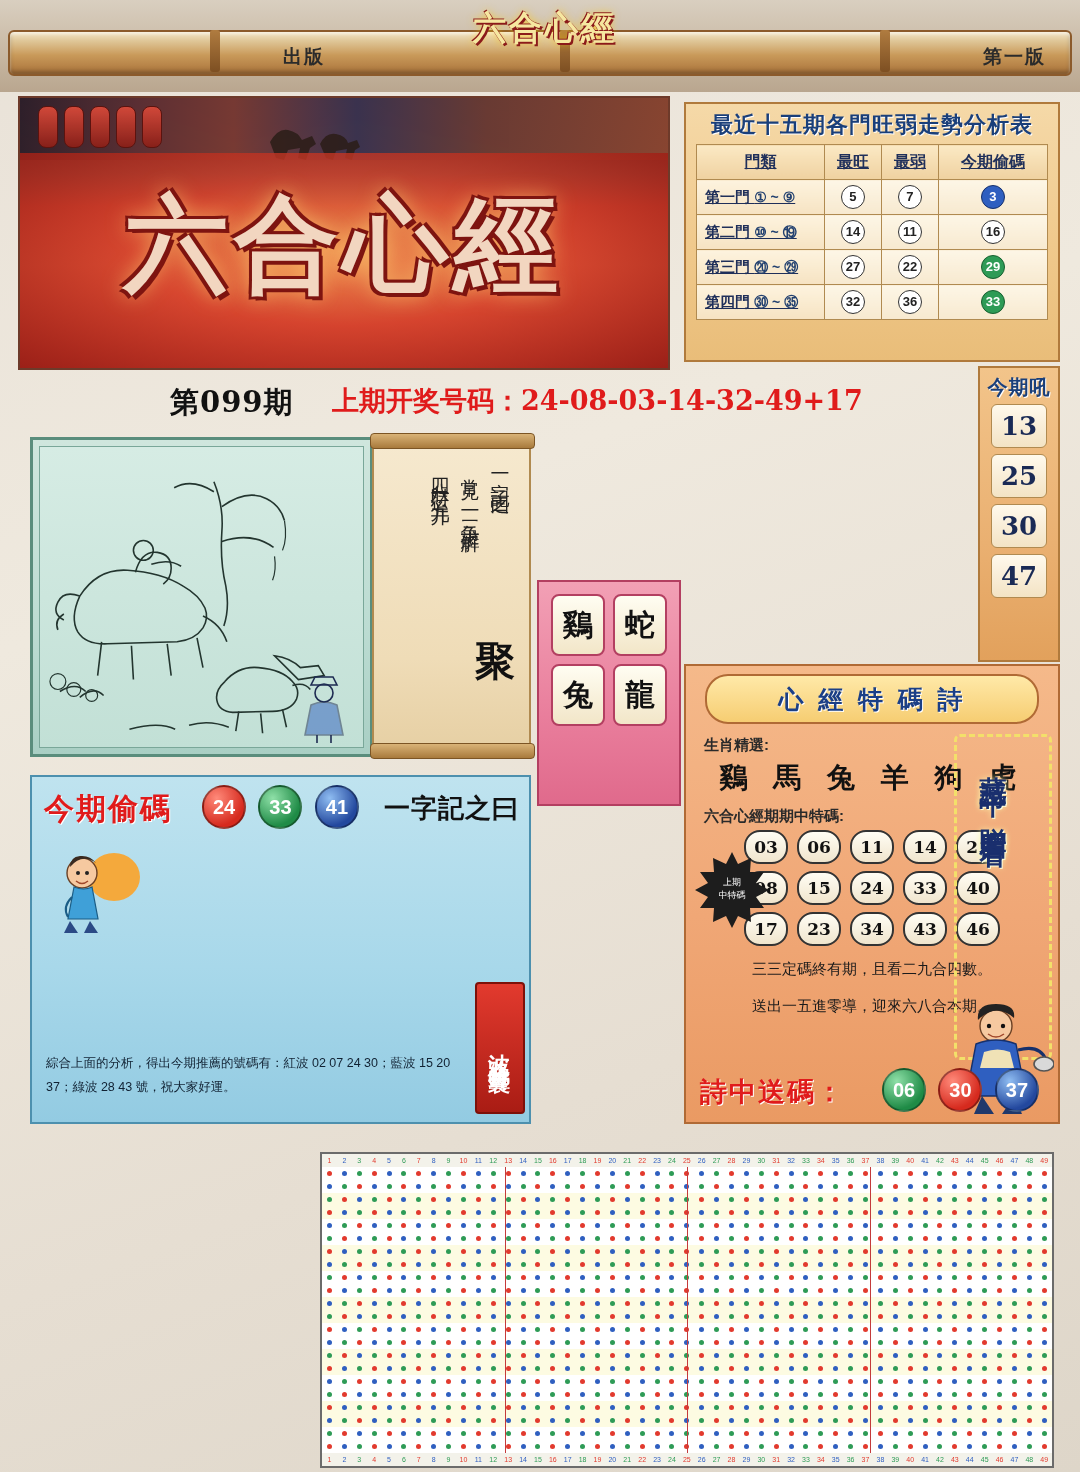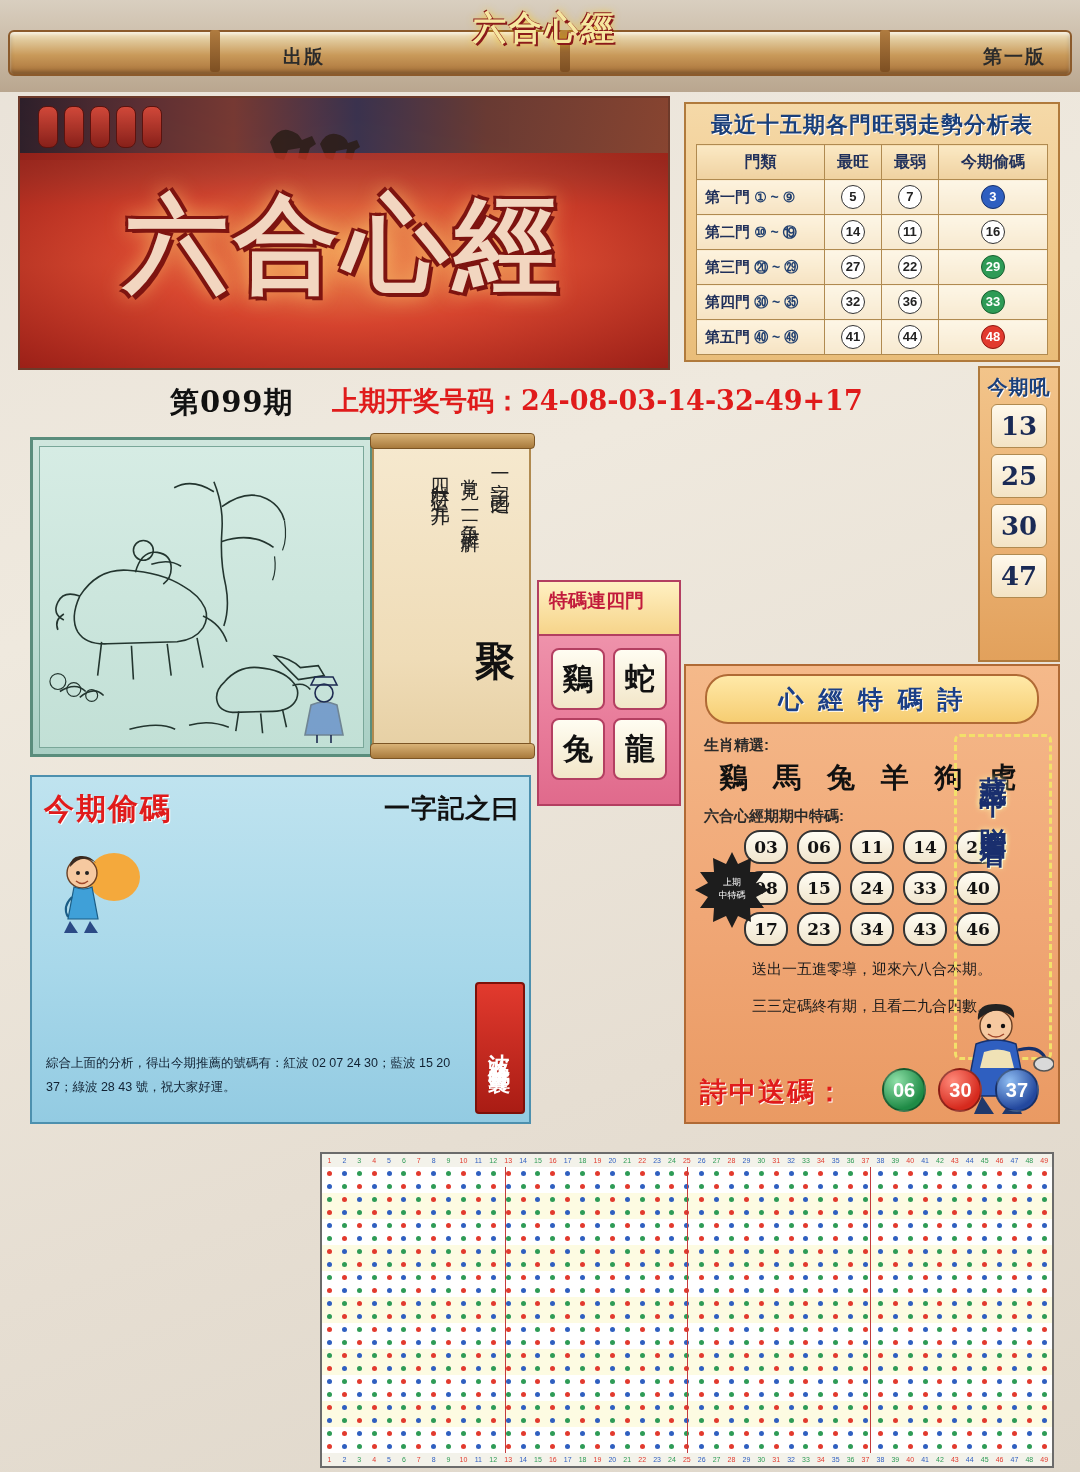--- a/index.html
+++ b/index.html
@@ -44,21 +44,21 @@
       0 0 22px rgba(255,220,120,.85);}
 
   
   .trend{position:absolute;left:684px;top:102px;width:372px;height:256px;
     background:linear-gradient(180deg,#f5d9a8 0%,#f0c98c 55%,#e9bd79 100%);
     border:2px solid #b07a3c;}
   .trend-title{height:40px;line-height:40px;text-align:center;
     font-family:"DejaVu Serif",serif;font-weight:bold;font-size:22px;color:#1a3f7a;letter-spacing:1px;
     text-shadow:1px 1px 0 #fff;}
   table.t{border-collapse:collapse;width:352px;margin:0 auto;}
-  table.t th,table.t td{border:1px solid #b08a50;height:32px;text-align:center;font-size:15px;color:#1f2f5a;}
+  table.t th,table.t td{border:1px solid #b08a50;height:32px;text-align:center;font-size:15px;color:#1f2f5a;text-decoration:underline;}
   table.t th{background:linear-gradient(180deg,#fbe9c4,#efd1a0);font-weight:bold;font-size:16px;}
   table.t td.lbl{background:linear-gradient(180deg,#fdf3de,#f6e3c2);font-weight:bold;width:118px;text-align:left;padding-left:8px;}
   table.t td{background:linear-gradient(180deg,#fdf6e6,#f7e9cf);}
   .ball{display:inline-block;width:22px;height:22px;line-height:22px;border-radius:50%;
     font-size:13px;font-weight:bold;text-align:center;vertical-align:middle;border:1px solid #333;}
   .b-w{background:#fff;color:#222;}
   .b-r{background:#e23a2e;color:#fff;border-color:#8d1710;}
   .b-b{background:#2f5fc0;color:#fff;border-color:#16306b;}
   .b-g{background:#2e9b56;color:#fff;border-color:#176030;}
   .rng{font-size:14px;color:#22406f;}
@@ -246,26 +246,20 @@
         <td><span class="ball b-w">27</span></td>
         <td><span class="ball b-w">22</span></td>
         <td><span class="ball b-g">29</span></td>
       </tr>
       <tr>
         <td class="lbl"><span>第四門</span> <span class="rng">㉚ ~ ㉟</span></td>
         <td><span class="ball b-w">32</span></td>
         <td><span class="ball b-w">36</span></td>
         <td><span class="ball b-g">33</span></td>
       </tr>
-      <tr>
-        <td class="lbl"><span>第五門</span> <span class="rng">㊵ ~ ㊾</span></td>
-        <td><span class="ball b-w">41</span></td>
-        <td><span class="ball b-w">44</span></td>
-        <td><span class="ball b-r">48</span></td>
-      </tr>
     </tbody>
       </table>
   </div>
 
   <div class="issue">第099期</div>
   <div class="lastdraw">上期开奖号码：24-08-03-14-32-49+17</div>
 
   <div class="pic">
     <div class="pic-inner">
       <svg class="sketch" viewBox="0 0 325 302">
@@ -327,20 +321,25 @@
     <div class="roar-t">今期吼</div>
     <div class="roar-n">13</div>
     <div class="roar-n">25</div>
     <div class="roar-n">30</div>
     <div class="roar-n">47</div>
   </div>
 
   <div class="steal">
     <div class="steal-head">
       <div class="steal-title">今期偷碼</div>
+      <div class="steal-balls">
+        <span class="eball e-r">24</span>
+        <span class="eball e-g">33</span>
+        <span class="eball e-b">41</span>
+      </div>
       <div class="steal-sub">一字記之曰</div>
     </div>
     <svg class="kid" viewBox="0 0 120 95">
       <ellipse cx="68" cy="38" rx="26" ry="24" fill="#f4a93c"></ellipse>
       <circle cx="36" cy="34" r="15" fill="#f6c9a0" stroke="#6a4024" stroke-width="1.4"></circle>
       <path d="M24 28 q12 -14 26 -4 q-6 -8 -16 -7 q-10 1 -10 11z" fill="#3a2a20"></path>
       <circle cx="32" cy="34" r="2" fill="#222"></circle>
         <circle cx="41" cy="34" r="2" fill="#222"></circle>
       <path d="M30 42 q6 5 12 0" stroke="#a0472a" fill="none" stroke-width="1.4"></path>
       <path d="M28 48 q10 4 18 0 l6 32 h-30z" fill="#3fa0d8" stroke="#1b5d86" stroke-width="1.2"></path>
@@ -348,23 +347,20 @@
       <path d="M24 82 l-6 12 h14z" fill="#2b4a86"></path>
       <path d="M44 82 l8 12 h-14z" fill="#2b4a86"></path>
     </svg>
     <div class="steal-small">
       <span class="ind">綜合上面的分析，得出今期推薦的號碼有：紅波 02 07 24 30；藍波 15 20 37；綠波 28 43 號，祝大家好運。</span>
     </div>
     <div class="tag-v">波路錦囊</div>
   </div>
 
   <div class="spz">
-    <div class="spz-top">
-      <span style="left:10px;">特碼連四門</span>
-    </div>
     <div class="spz-grid">
       <div class="spz-cell">鷄</div>
       <div class="spz-cell">蛇</div>
       <div class="spz-cell">兔</div>
       <div class="spz-cell">龍</div>
     </div>
   </div>
 
   <div class="poem">
     <div class="poem-head">
@@ -389,22 +385,22 @@
         <div class="nball">40</div>
       </div>
       <div class="numrow">
         <div class="nball">17</div>
         <div class="nball">23</div>
         <div class="nball">34</div>
         <div class="nball">43</div>
         <div class="nball">46</div>
       </div>
     </div>
+    <div class="poem-txt">三三定碼終有期，且看二九合四數。</div>
     <div class="poem-txt">送出一五進零導，迎來六八合本期。</div>
-    <div class="poem-txt">三三定碼終有期，且看二九合四數。</div>
 
     <svg class="starburst" viewBox="0 0 76 76">
       <polygon fill="#1d1d1d" points="38,0 44,12 57,6 56,20 70,20 62,31 75,38 62,45 70,56 56,56 57,70 44,64 38,76 32,64 19,70 20,56 6,56 14,45 1,38 14,31 6,20 20,20 19,6 32,12"></polygon>
       <text x="38" y="33" font-size="9" fill="#fff" text-anchor="middle" font-family="DejaVu Serif, serif">上期</text>
       <text x="38" y="46" font-size="9" fill="#fff" text-anchor="middle" font-family="DejaVu Serif, serif">中特碼</text>
     </svg>
 
     <div class="yellowtag">
       <span>藏詩三千 贈看四看</span>
     </div>

